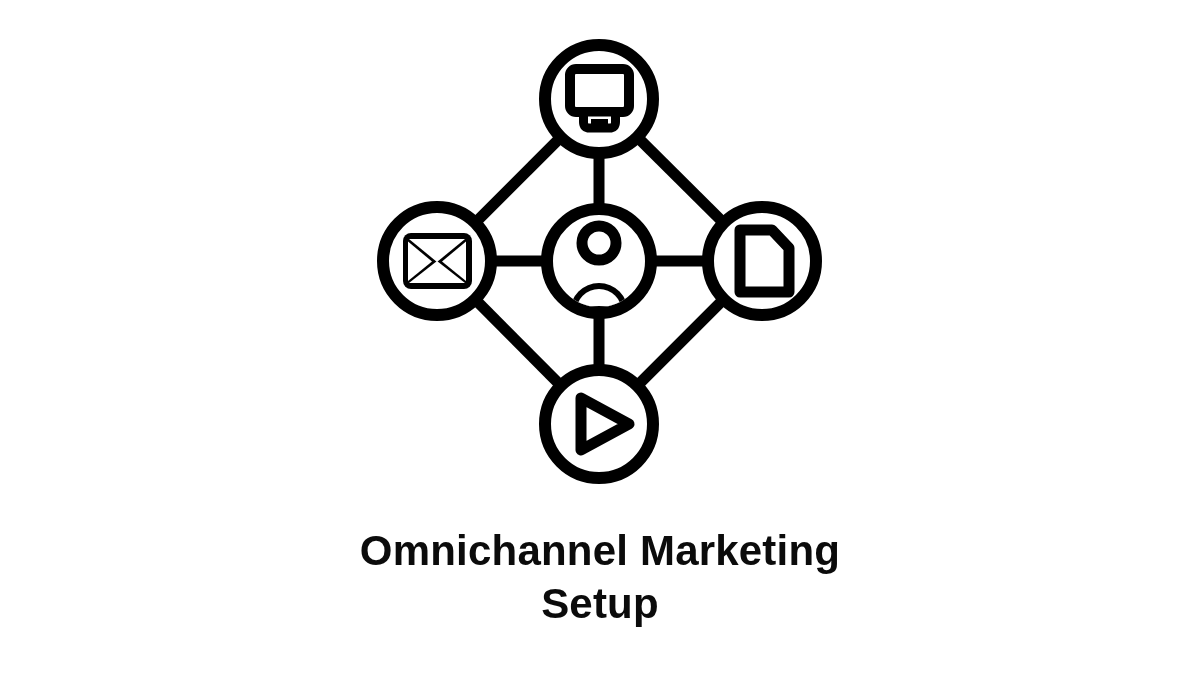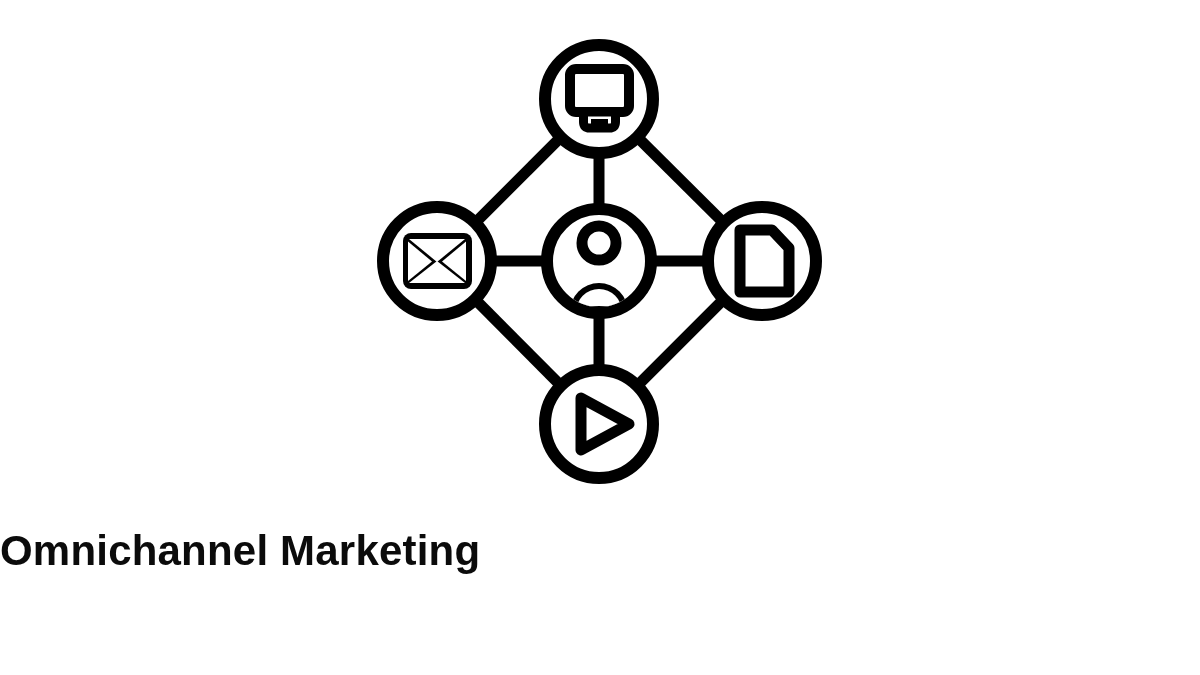--- a/index.html
+++ b/index.html
@@ -26,21 +26,21 @@
     top: 0;
     width: 1200px;
     height: 675px;
     display: block;
   }
   .caption-block {
     position: absolute;
     left: 0;
     top: 524px;
     width: 1200px;
-    text-align: left;
+    text-align: center;
     pointer-events: none;
   }
   .caption-line {
     display: block;
     font-family: "Liberation Sans", sans-serif;
     font-weight: bold;
     font-size: 42px;
     line-height: 53px;
     letter-spacing: 0.2px;
     color: #0b0b0b;
@@ -122,15 +122,16 @@
         </g>
 
         <circle cx="599" cy="243" r="17" fill="#ffffff" stroke="#000000" stroke-width="11"></circle>
       </g>
     </g>
 
   </svg>
 
   <div class="caption-block">
     <span class="caption-line">Omnichannel Marketing</span>
+    <span class="caption-line">Setup</span>
   </div>
 
 </div>
 
 </body></html>

